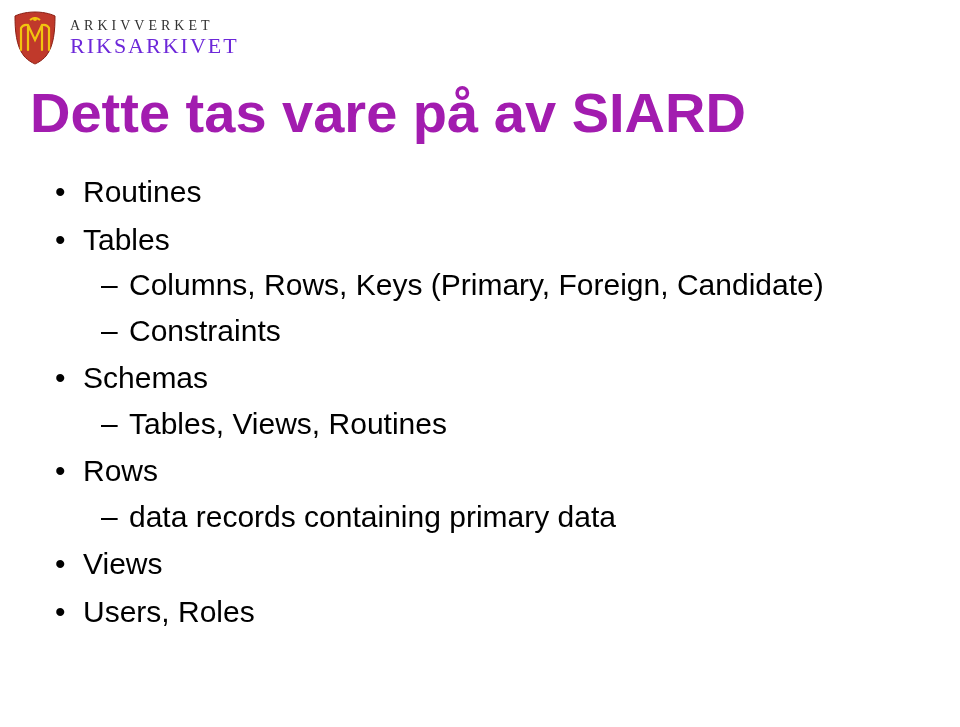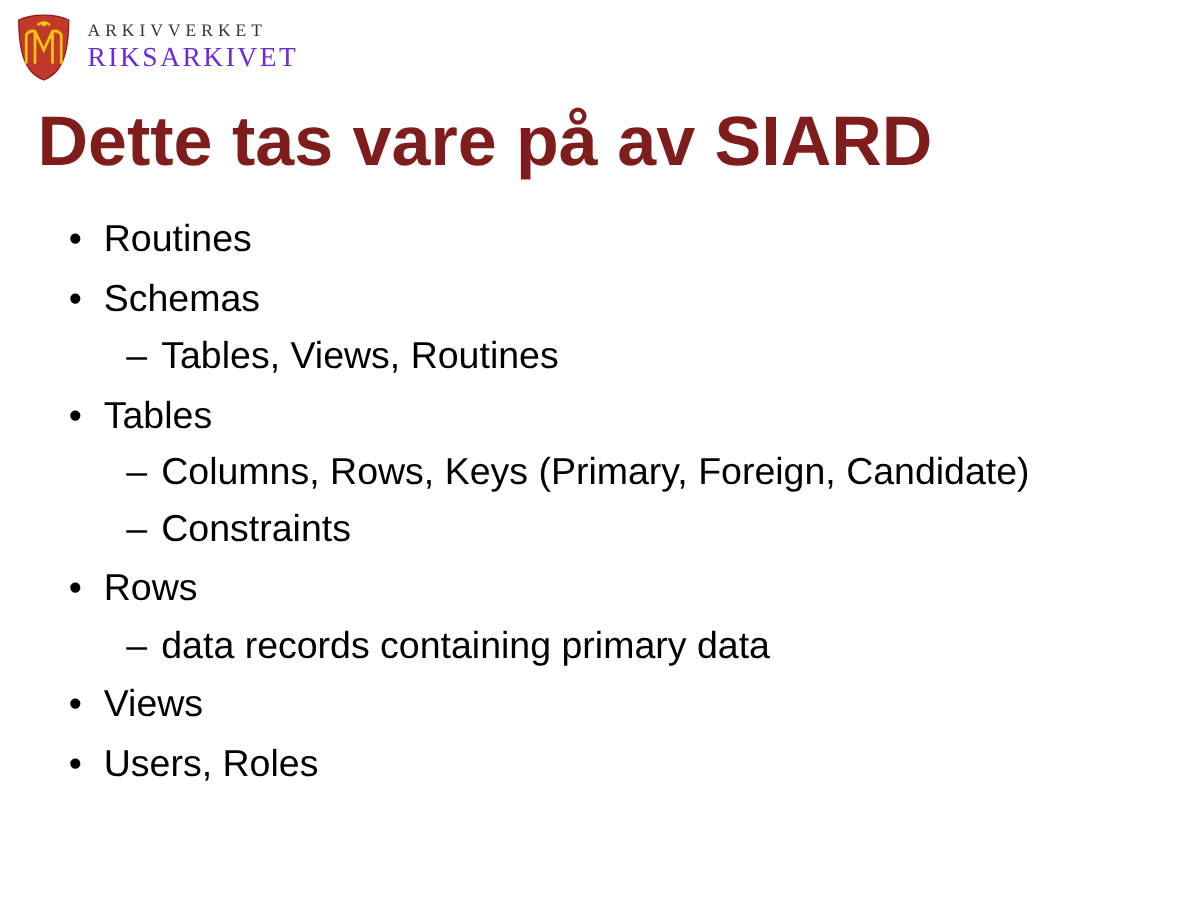--- a/index.html
+++ b/index.html
@@ -3,21 +3,21 @@
 <meta charset="utf-8">
 <style>
   * { margin: 0; padding: 0; box-sizing: border-box; }
   html, body { width: 960px; height: 727px; background: #ffffff; font-family: Verdana, Geneva, sans-serif; color: #000; }
   .slide { position: relative; width: 880px; height: 727px; padding-left: 20px; }
   .logo-area { position: absolute; top: 10px; left: 10px; display: flex; align-items: center; gap: 10px; }
   .crest { display: block; }
   .brand-text { display: flex; flex-direction: column; line-height: 1.05; letter-spacing: 3px; }
   .brand-top { font-family: Georgia, 'Times New Roman', serif; font-size: 14px; color: #333; letter-spacing: 4px; }
   .brand-bottom { font-family: Georgia, 'Times New Roman', serif; font-size: 22px; color: #6d28d9; letter-spacing: 2px; font-weight: 400; }
-  .title { position: absolute; top: 80px; left: 30px; font-size: 56px; color: #7f1d1d; font-family: Verdana, Geneva, sans-serif; }
+  .title { position: absolute; top: 80px; left: 30px; font-size: 56px; color: #a21caf; font-family: Verdana, Geneva, sans-serif; }
   .content { position: absolute; top: 170px; left: 55px; font-size: 30px; line-height: 1.45; }
   .content ul { list-style: none; }
   .lvl1 > li { position: relative; padding-left: 28px; margin-bottom: 4px; }
   .lvl1 > li::before { content: "•"; position: absolute; left: 0; top: 0; font-size: 30px; color: #000; }
   .lvl2 { margin-left: 18px; margin-top: 2px; }
   .lvl2 > li { position: relative; padding-left: 28px; margin-bottom: 2px; }
   .lvl2 > li::before { content: "–"; position: absolute; left: 0; top: 0; font-size: 30px; color: #000; }
 </style>
 </head>
 <body>
@@ -39,30 +39,30 @@
   </div>
 
   <h1 class="title">Dette tas vare på av SIARD</h1>
 
   <div class="content">
     <ul class="lvl1">
       <li>
         <span>Routines</span>
       </li>
       <li>
-        <span>Schemas</span>
-        <ul class="lvl2">
-          <li><span>Tables, Views, Routines</span></li>
-        </ul>
-      </li>
-      <li>
         <span>Tables</span>
         <ul class="lvl2">
           <li><span>Columns, Rows, Keys (Primary, Foreign, Candidate)</span></li>
           <li><span>Constraints</span></li>
+        </ul>
+      </li>
+      <li>
+        <span>Schemas</span>
+        <ul class="lvl2">
+          <li><span>Tables, Views, Routines</span></li>
         </ul>
       </li>
       <li>
         <span>Rows</span>
         <ul class="lvl2">
           <li><span>data records containing primary data</span></li>
         </ul>
       </li>
       <li>
         <span>Views</span>

